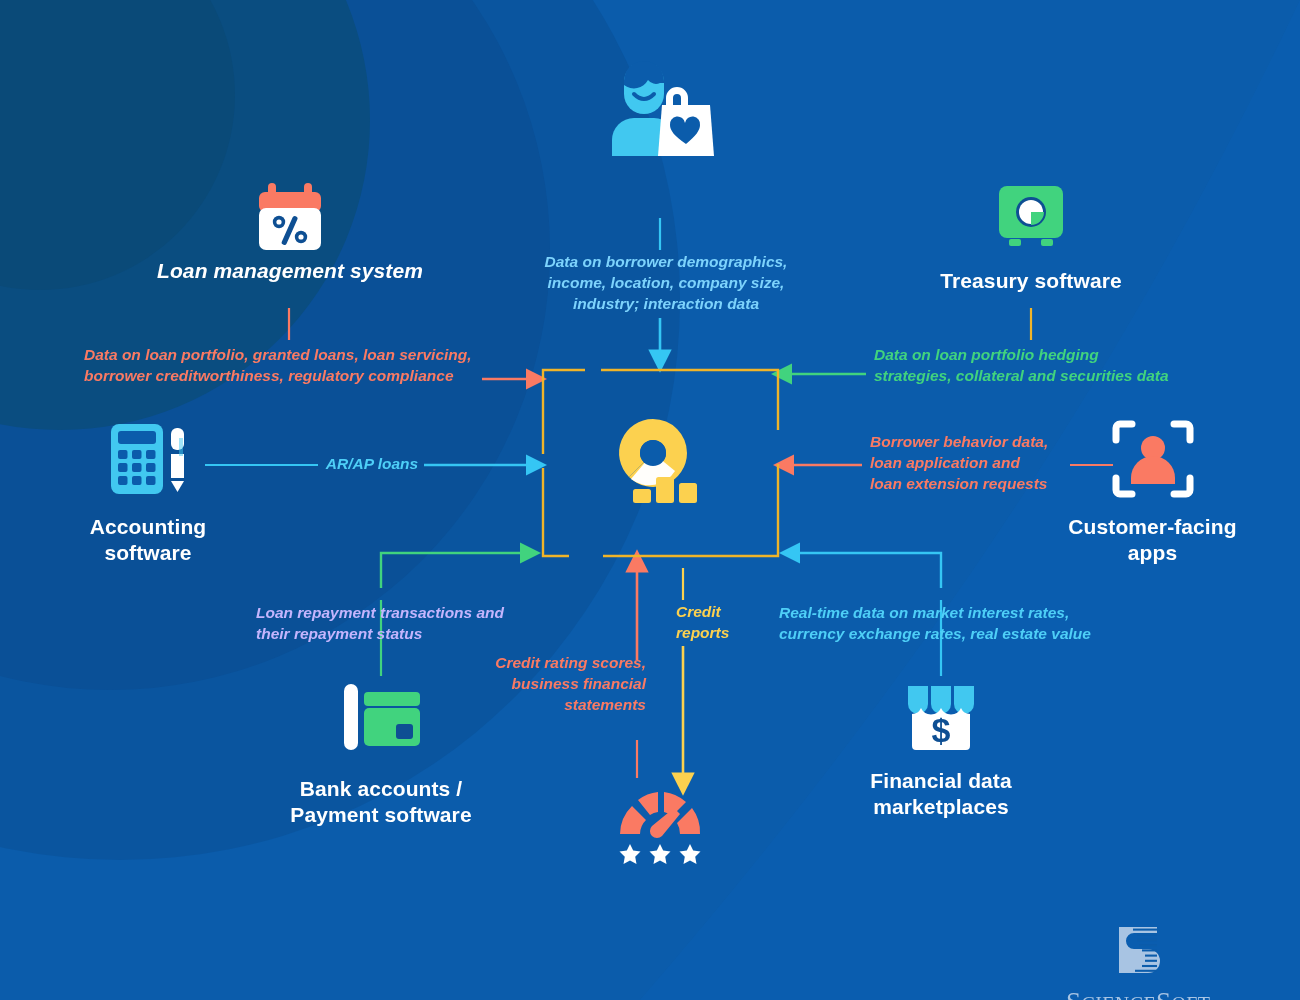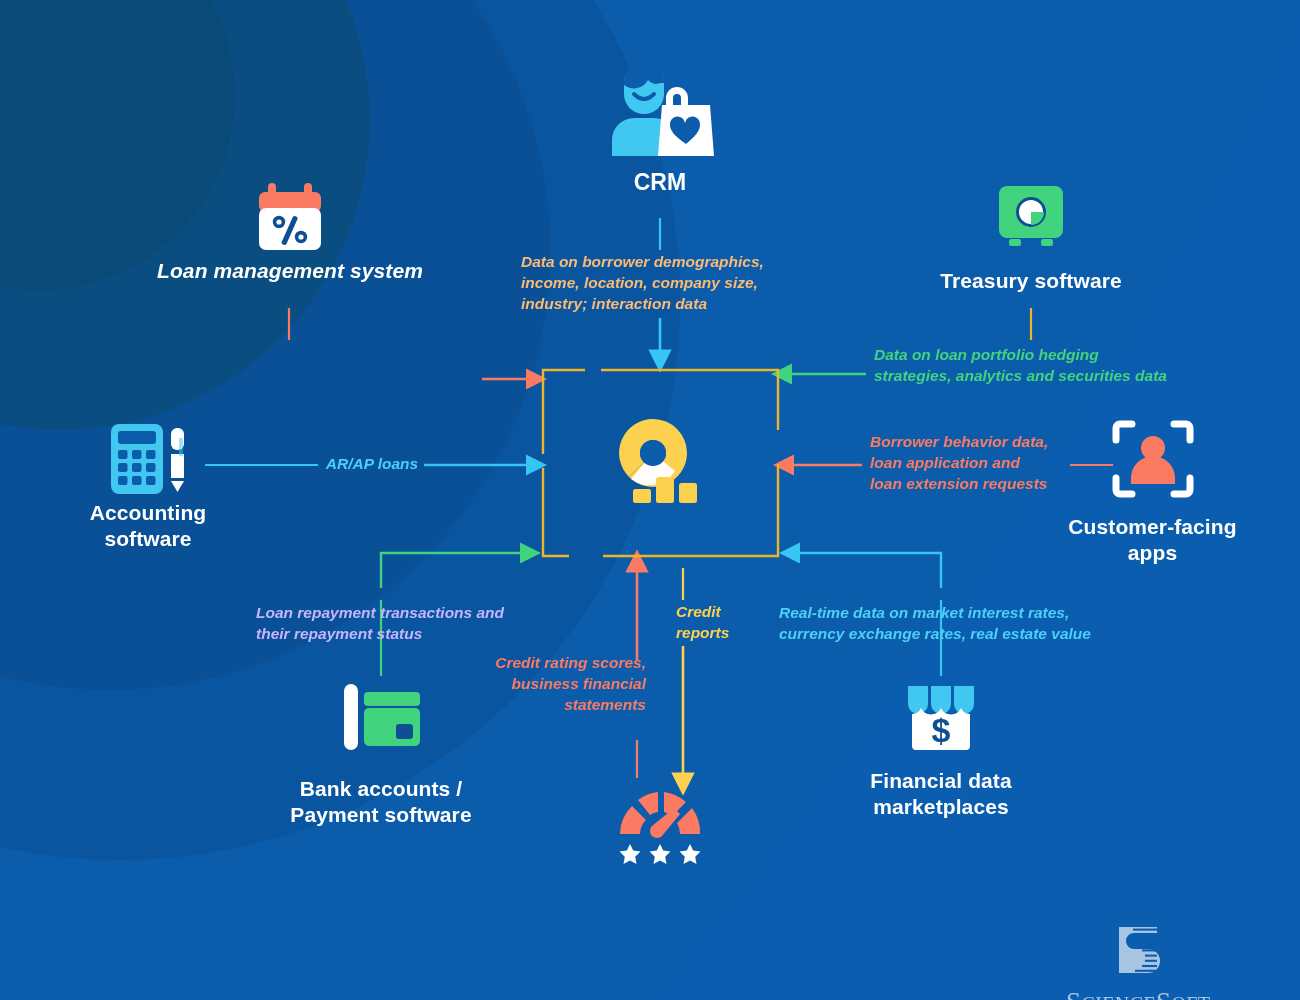--- a/index.html
+++ b/index.html
@@ -161,21 +161,20 @@
         <path d="M 20 23 a 20 20 0 0 1 40 0 v 2 h -4 a 10 10 0 0 1 -12 -3 a 16 16 0 0 1 -24 5 z" fill="#0b5cab"></path>
         <path d="M 30 36 q 10 10 20 0" fill="none" stroke="#0b5cab" stroke-width="4" stroke-linecap="round"></path>
 
         <path d="M 8 98 v -16 a 22 22 0 0 1 22 -22 h 20 a 22 22 0 0 1 22 22 v 16 z" fill="#41c8f0"></path>
 
         <path d="M 62 40 a 11 11 0 0 1 22 0 v 8 h -7 v -8 a 4 4 0 0 0 -8 0 v 8 h -7 z" fill="#ffffff"></path>
         <path d="M 58 47 h 48 l 4 51 h -56 z" fill="#ffffff"></path>
         <path d="M 82 86 c -12 -8 -16 -14 -16 -19 a 7.5 7.5 0 0 1 15 -2 a 7.5 7.5 0 0 1 15 2 c 0 5 -4 11 -14 19 z" fill="#0b5cab"></path>
       </svg>
     </span>
-    <div class="node-label" style="margin-top:6px;font-size:23px;">CRM</div>
   </div>
 
   <div class="node" style="left:905px;top:178px;width:252px;">
     <span class="icon-wrap">
       <svg width="80" height="80" viewBox="0 0 80 80">
         <rect x="8" y="8" width="64" height="52" rx="8" fill="#41d37e"></rect>
         <circle cx="40" cy="34" r="15" fill="#0e4f93"></circle>
         <path d="M 40 22 a 12 12 0 1 0 0 24 a 12 12 0 0 0 0 -24 z" fill="#ffffff"></path>
         <path d="M 40 34 L 56 34 A 16 16 0 0 1 40 50 z" fill="#0e4f93" opacity="0"></path>
         <path d="M 40 34 h 13 a 13 13 0 0 1 -13 13 z" fill="#41d37e"></path>
@@ -202,21 +201,21 @@
           <rect x="27" y="58" width="9.5" height="9" rx="2"></rect>
           <rect x="41" y="58" width="9.5" height="9" rx="2"></rect>
         </g>
 
         <rect x="66" y="10" width="13" height="22" rx="6" fill="#ffffff"></rect>
         <rect x="66" y="36" width="13" height="24" fill="#ffffff"></rect>
         <path d="M 66 63 h 13 l -6.5 11 z" fill="#ffffff"></path>
         <rect x="74" y="20" width="4" height="18" fill="#41c8f0" opacity="0.5"></rect>
       </svg>
     </span>
-    <div class="node-label" style="">Accounting
+    <div class="node-label" style="margin-top:14px;">Accounting
 software</div>
   </div>
 
   <div class="node" style="left:1040px;top:418px;width:225px;">
     <span class="icon-wrap">
       <svg width="86" height="82" viewBox="0 0 86 82">
         <g stroke="#ffffff" stroke-width="7" fill="none" stroke-linecap="round">
           <path d="M 6 22 V 10 a 4 4 0 0 1 4 -4 h 12"></path>
           <path d="M 64 6 h 12 a 4 4 0 0 1 4 4 v 12"></path>
           <path d="M 80 60 v 12 a 4 4 0 0 1 -4 4 h -12"></path>
@@ -271,27 +270,29 @@
           <path d="M 52 6 h 20 v 18 a 10 10 0 0 1 -20 0 z"></path>
         </g>
         <path d="M 10 34 a 10 10 0 0 0 9 -6 a 11 11 0 0 0 20 0 a 11 11 0 0 0 20 0 a 10 10 0 0 0 9 6 v 32 a 4 4 0 0 1 -4 4 h -50 a 4 4 0 0 1 -4 -4 z" fill="#ffffff"></path>
         <text x="39" y="62" font-family="'Liberation Sans', sans-serif" font-size="34" font-weight="bold" fill="#0e4f93" text-anchor="middle">$</text>
       </svg>
     </span>
     <div class="node-label" style="margin-top:12px;">Financial data
 marketplaces</div>
   </div>
 
-
-  <div class="conn-text" style="left:521px;top:252px;width:290px;color:#fdba74;text-align:left;">Data on borrower demographics,
+  <div class="conn-text" style="left:84px;top:345px;width:420px;color:#fa7a63;text-align:left;">Data on loan portfolio, granted loans, loan servicing,
+borrower creditworthiness, regulatory compliance</div>
+
+  <div class="conn-text" style="left:521px;top:252px;width:290px;color:#7dd3fc;text-align:center;">Data on borrower demographics,
 income, location, company size,
 industry; interaction data</div>
 
   <div class="conn-text" style="left:874px;top:345px;width:330px;color:#41d37e;text-align:left;">Data on loan portfolio hedging
-strategies, analytics and securities data</div>
+strategies, collateral and securities data</div>
 
   <div class="conn-text" style="left:322px;top:454px;width:100px;color:#4ecff7;text-align:center;">AR/AP loans</div>
 
   <div class="conn-text" style="left:870px;top:432px;width:230px;color:#fa7a63;text-align:left;">Borrower behavior data,
 loan application and
 loan extension requests</div>
 
   <div class="conn-text" style="left:256px;top:603px;width:300px;color:#c4b5fd;text-align:left;">Loan repayment transactions and
 their repayment status</div>
 

